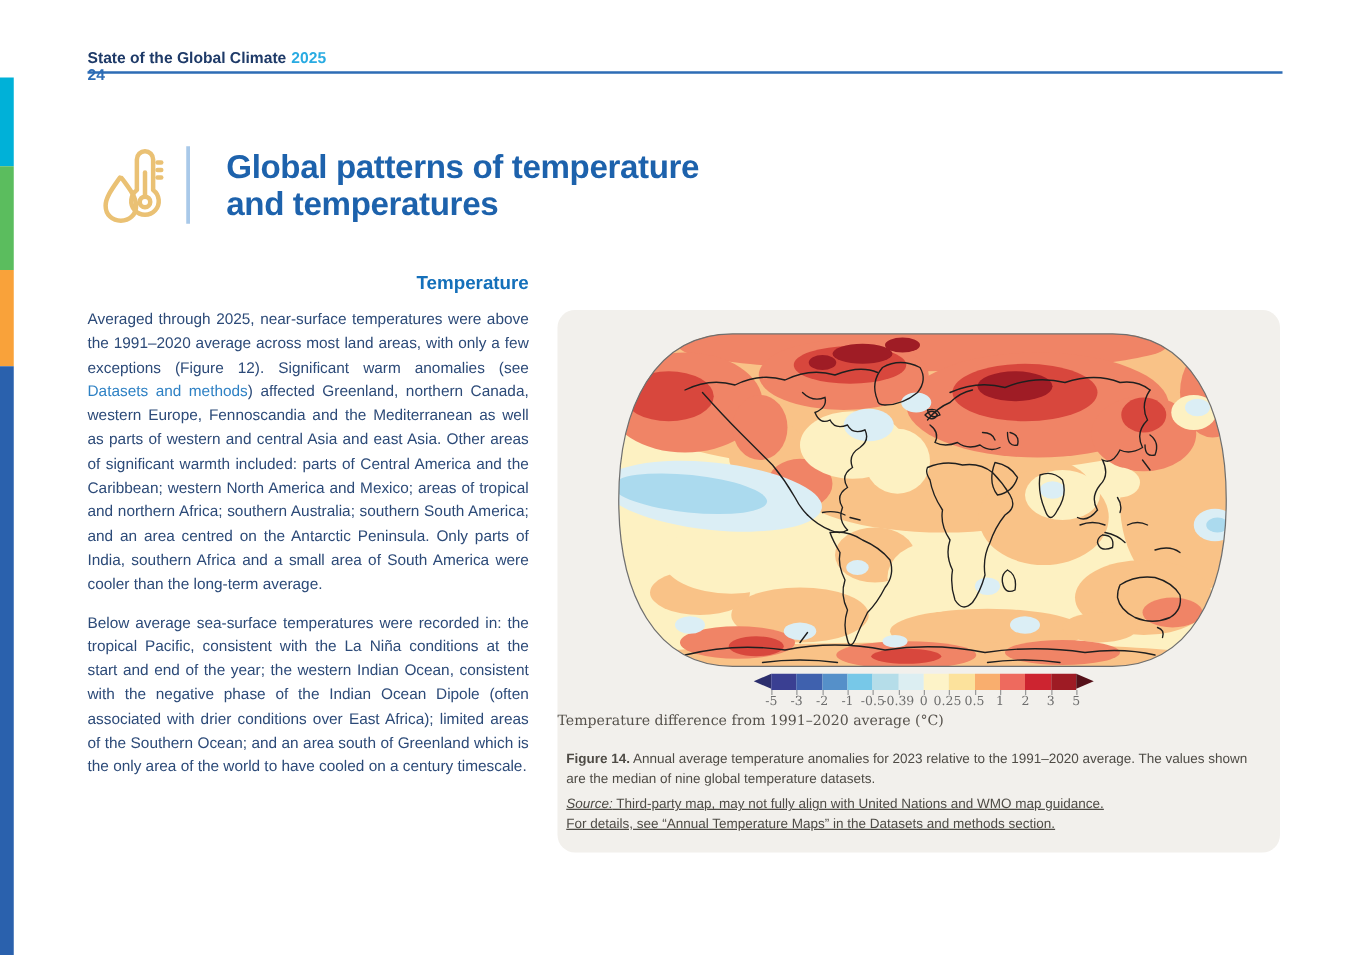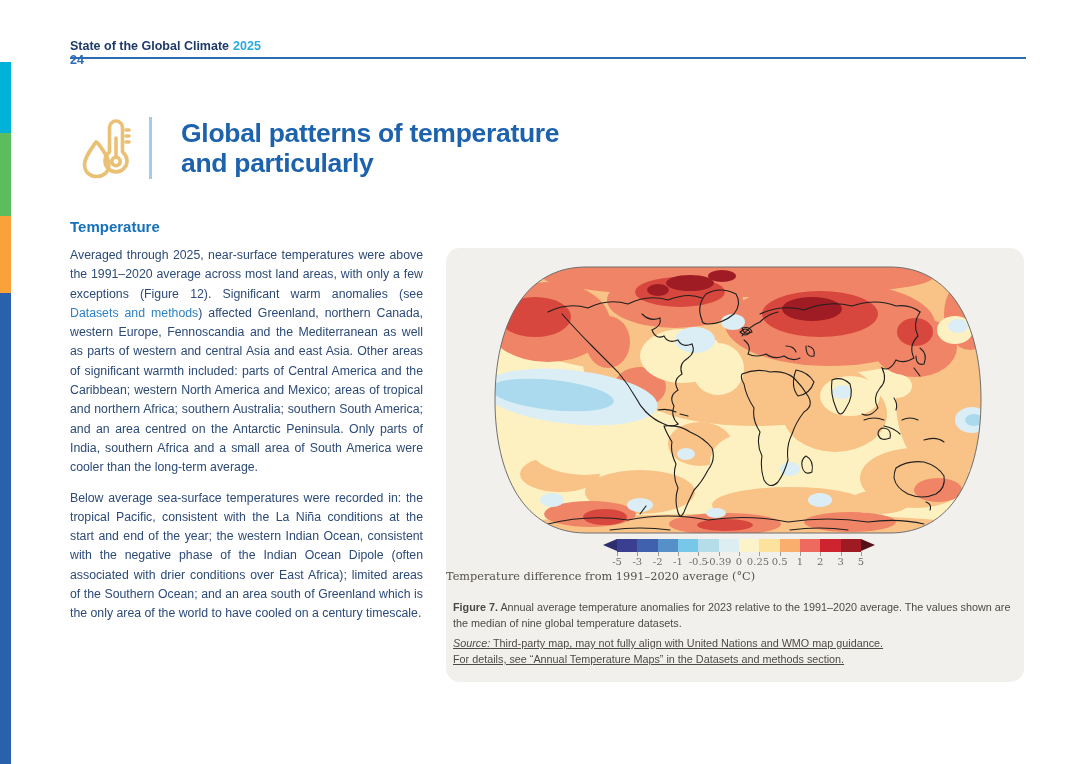--- a/index.html
+++ b/index.html
@@ -21,21 +21,21 @@
   .runhead .pn{color:#2d6cb5;}
   .rule{position:absolute;left:70px;top:57px;width:956px;height:2px;background:#2d6cb5;}
 
   
   .chap{position:absolute;left:75px;top:102px;display:flex;align-items:center;}
   .chap .vdiv{width:3px;height:62px;background:#a9c9e9;margin:0 13px 0 10px;}
   .chap h1{margin:16px;font-size:26.5px;line-height:30px;letter-spacing:-0.3px;color:#1d62ac;font-weight:bold;}
 
   
   .article{position:absolute;left:70px;top:218px;width:353px;}
-  .article h2{margin:0 0 11px 0;font-size:15px;color:#1570ba;font-weight:bold;}
+  .article h2{margin:0 0 11px 0;font-size:15px;color:#1570ba;font-weight:bold;text-align:right;}
   .article p{margin:0 0 11px 0;font-size:12.3px;line-height:19.3px;color:#2c4a78;text-align:justify;}
   .article a{color:#2e81c4;text-decoration:none;cursor:pointer;}
 
   
   .panel{position:absolute;left:446px;top:248px;width:578px;height:434px;background:#f2f0ec;border-radius:14px;margin:0;}
   .mapbox{position:absolute;left:44px;top:14px;width:496px;height:276px;}
 
   
   .cbar{position:absolute;left:157px;top:291px;width:272px;height:40px;}
   .cbar-row{position:absolute;left:0;top:0;height:13px;display:flex;}
@@ -86,21 +86,21 @@
         <circle cx="41" cy="47.5" r="4.2"></circle>
         <line x1="51" y1="16" x2="54" y2="16"></line>
         <line x1="51" y1="22" x2="54" y2="22"></line>
         <line x1="51" y1="28" x2="54" y2="28"></line>
         <path d="M21,28 C15.5,36 9.5,43.5 9.5,50.5 C9.5,58 15,62.5 21.7,62.5 C28.4,62.5 33.9,58 33.9,50.5 C33.9,43.5 27.9,36 22.4,28.6"></path>
       </g>
     </svg>
     <div class="vdiv"></div>
     <h1>
       <span>Global patterns of temperature</span><br>
-      <span>and particularly</span>
+      <span>and temperatures</span>
     </h1>
   </div>
 
   <div class="article">
     <h2>Temperature</h2>
     <p><span>Averaged through 2025, near-surface temperatures were above the 1991–2020 average across most land areas, with only a few exceptions (Figure 12). Significant warm anomalies (see </span><a>Datasets and methods</a><span>) affected Greenland, northern Canada, western Europe, Fennoscandia and the Mediterranean as well as parts of western and central Asia and east Asia. Other areas of significant warmth included: parts of Central America and the Caribbean; western North America and Mexico; areas of tropical and northern Africa; southern Australia; southern South America; and an area centred on the Antarctic Peninsula. Only parts of India, southern Africa and a small area of South America were cooler than the long-term average.</span></p>
     <p>Below average sea-surface temperatures were recorded in: the tropical Pacific, consistent with the La Niña conditions at the start and end of the year; the western Indian Ocean, consistent with the negative phase of the Indian Ocean Dipole (often associated with drier conditions over East Africa); limited areas of the Southern Ocean; and an area south of Greenland which is the only area of the world to have cooled on a century timescale.</p>
   </div>
 
   <figure class="panel">
@@ -268,19 +268,19 @@
           <span class="cl" style="left: 196.97px;">1</span>
           <span class="cl" style="left: 217.3px;">2</span>
           <span class="cl" style="left: 237.63px;">3</span>
           <span class="cl" style="left: 257.96px;">5</span>
         </div>
     </div>
 
     <div class="scale-caption">Temperature difference from 1991–2020 average (°C)</div>
 
     <figcaption class="figcap">
-      <p><b>Figure 7.</b><span> Annual average temperature anomalies for 2023 relative to the 1991–2020 average. The values shown are the median of nine global temperature datasets.</span></p>
+      <p><b>Figure 14.</b><span> Annual average temperature anomalies for 2023 relative to the 1991–2020 average. The values shown are the median of nine global temperature datasets.</span></p>
       <p><i>Source:</i><span> Third-party map, may not fully align with United Nations and WMO map guidance.</span><br><span>For details, see “Annual Temperature Maps” in the Datasets and methods section.</span></p>
     </figcaption>
 
   </figure>
 
 </div>
 
 </body></html>

